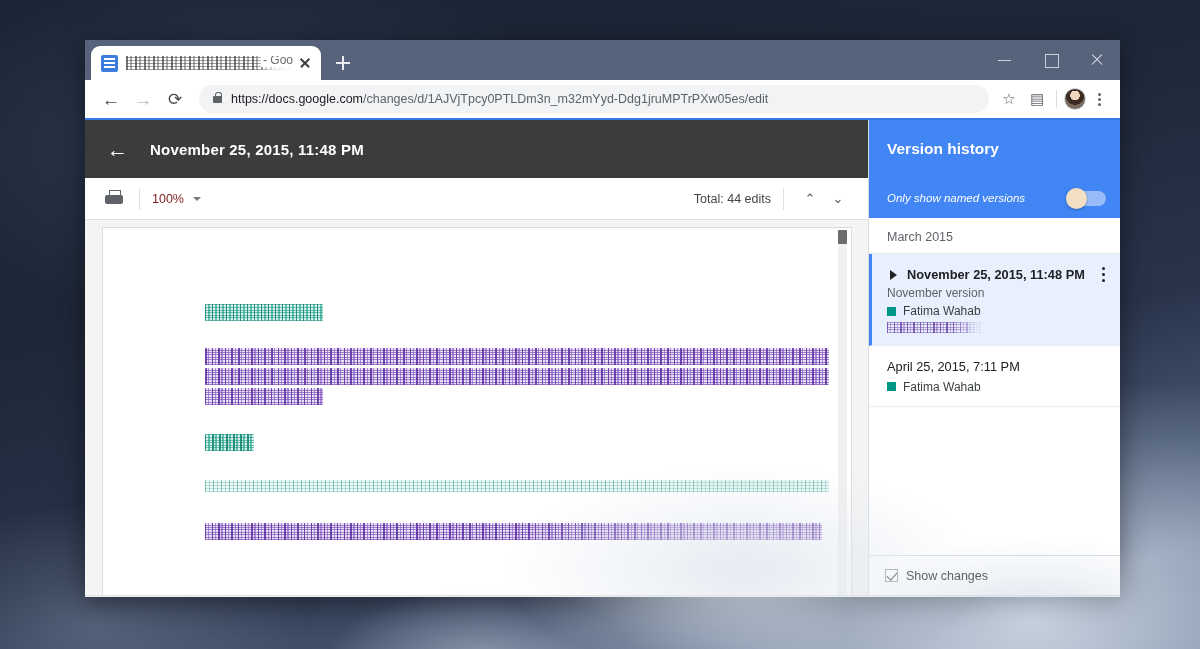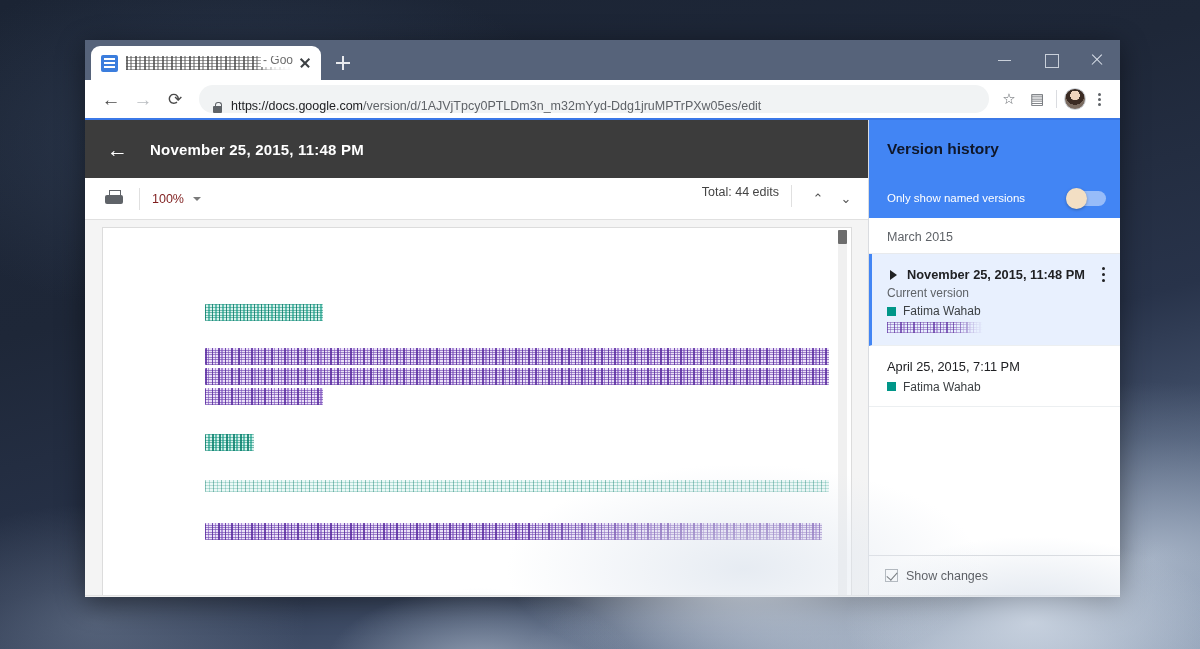--- a/index.html
+++ b/index.html
@@ -135,21 +135,21 @@
   .arrow-glyph {
     position: absolute; left: 0; top: 0; right: 0; bottom: 0;
     display: flex; align-items: center; justify-content: center;
     font-size: 19px; color: #4a4a4a; line-height: 1;
   }
   .navbtn.fwd .arrow-glyph { color: #b9bcc0; }
   .navbtn.reload .arrow-glyph { font-size: 17px; }
   .omnibox {
     flex: 1 1 auto; height: 28px; margin-left: 8px; margin-right: 6px;
     background: #f1f3f4; border-radius: 14px;
-    display: flex; align-items: flex-end; padding: 0 14px;
+    display: flex; align-items: center; padding: 0 14px;
     font-size: 12.5px; color: #5f6368;
     overflow: hidden; white-space: nowrap;
     cursor: text;
   }
   .lock {
     width: 9px; height: 7px; background: #5f6368;
     border-radius: 1px; position: relative; margin-right: 9px; flex:0 0 auto;
   }
   .lock::before {
     content: ""; position: absolute; left: 2px; top: -4px;
@@ -199,21 +199,21 @@
     content: ""; position: absolute; left: 8px; top: 4px;
     width: 10px; height: 5px; border: 1.6px solid #5f6368; border-bottom: none;
   }
   .bardiv { width: 1px; height: 22px; background: #e0e0e0; margin: 0 12px; }
   .zoomval { font-size: 12.5px; color: #7f1d1d; }
   .caret {
     margin-left: 9px; width: 0; height: 0;
     border-left: 4px solid transparent; border-right: 4px solid transparent;
     border-top: 4px solid #7a7a7a; display: inline-block; cursor: pointer;
   }
-  .docbar-right { margin-left: auto; display: flex; align-items: flex-start; padding-right: 8px; }
+  .docbar-right { margin-left: auto; display: flex; align-items: center; padding-right: 16px; }
   .edits { font-size: 12.5px; color: #444; }
   .chevbtn {
     width: 28px; height: 28px; display: flex; align-items: center; justify-content: center;
     color: #555; font-size: 13px; cursor: pointer;
   }
 
   .docviewport {
     flex: 1 1 auto; background: #f4f4f4; position: relative; overflow: hidden;
     display: flex; justify-content: center;
   }
@@ -253,30 +253,30 @@
   .docscroll-v .thumb {
     position: absolute; left: 0; top: 0; width: 9px; height: 14px; background: #6d6d6d; border-radius: 1px;
   }
 
   
   .vhpanel {
     width: 252px; display: flex; flex-direction: column;
     background: #fff; border-left: 1px solid #dadce0;
   }
   .vh-header {
-    background: #4285f4; color: #0f172a;
+    background: #4285f4; color: #ffffff;
     height: 58px; display: flex; align-items: center; padding: 0 18px;
     font-size: 15.5px; font-weight: bold;
   }
   .vh-toggle-row {
     background: #4285f4; color: #fff;
     height: 40px; display: flex; align-items: center; padding: 0 14px 0 18px;
     font-size: 11.5px;
   }
-  .vh-toggle-label { flex: 1 1 auto; }
+  .vh-toggle-label { flex: 1 1 auto; font-style: italic; }
   .switch {
     width: 40px; height: 15px; border-radius: 8px;
     background: rgba(255,255,255,0.45); position: relative; cursor: pointer; flex:0 0 auto;
   }
   .switch .knob {
     position: absolute; left: 0; top: -3px;
     width: 21px; height: 21px; border-radius: 50%;
     background: #f3dfc4; box-shadow: 0 1px 3px rgba(0,0,0,0.28);
   }
   .vh-monthlabel {
@@ -371,21 +371,21 @@
       <div class="navbtn fwd">
         <span class="arrow-glyph">→</span>
       </div>
       <div class="navbtn reload">
         <span class="arrow-glyph">⟳</span>
       </div>
 
       <div class="omnibox">
         <span class="lock"></span>
         <span class="url-host">https://docs.google.com</span>
-          <span>/version/d/1AJVjTpcy0PTLDm3n_m32mYyd-Ddg1jruMPTrPXw05es/edit</span>
+          <span>/changes/d/1AJVjTpcy0PTLDm3n_m32mYyd-Ddg1jruMPTrPXw05es/edit</span>
       </div>
 
       <div class="tbicon">☆</div>
       <div class="tbicon">▤</div>
       <div class="tbdiv"></div>
       <div class="avatar"></div>
       <div class="kebab">
         <span></span>
         <span></span>
         <span></span>
@@ -465,21 +465,21 @@
         <div class="vh-list">
 
           <div class="vh-item selected">
             <span class="tri"></span>
             <div class="kebab2">
               <span></span>
               <span></span>
               <span></span>
             </div>
             <div class="vh-date">November 25, 2015, 11:48 PM</div>
-            <div class="vh-sub">Current version</div>
+            <div class="vh-sub">November version</div>
             <div class="vh-author">
               <span class="swatch"></span>
               <span>Fatima Wahab</span>
             </div>
             <div class="vh-namedblur"></div>
           </div>
 
           <div class="vh-item">
             <div class="vh-date">April 25, 2015, 7:11 PM</div>
             <div class="vh-author">

